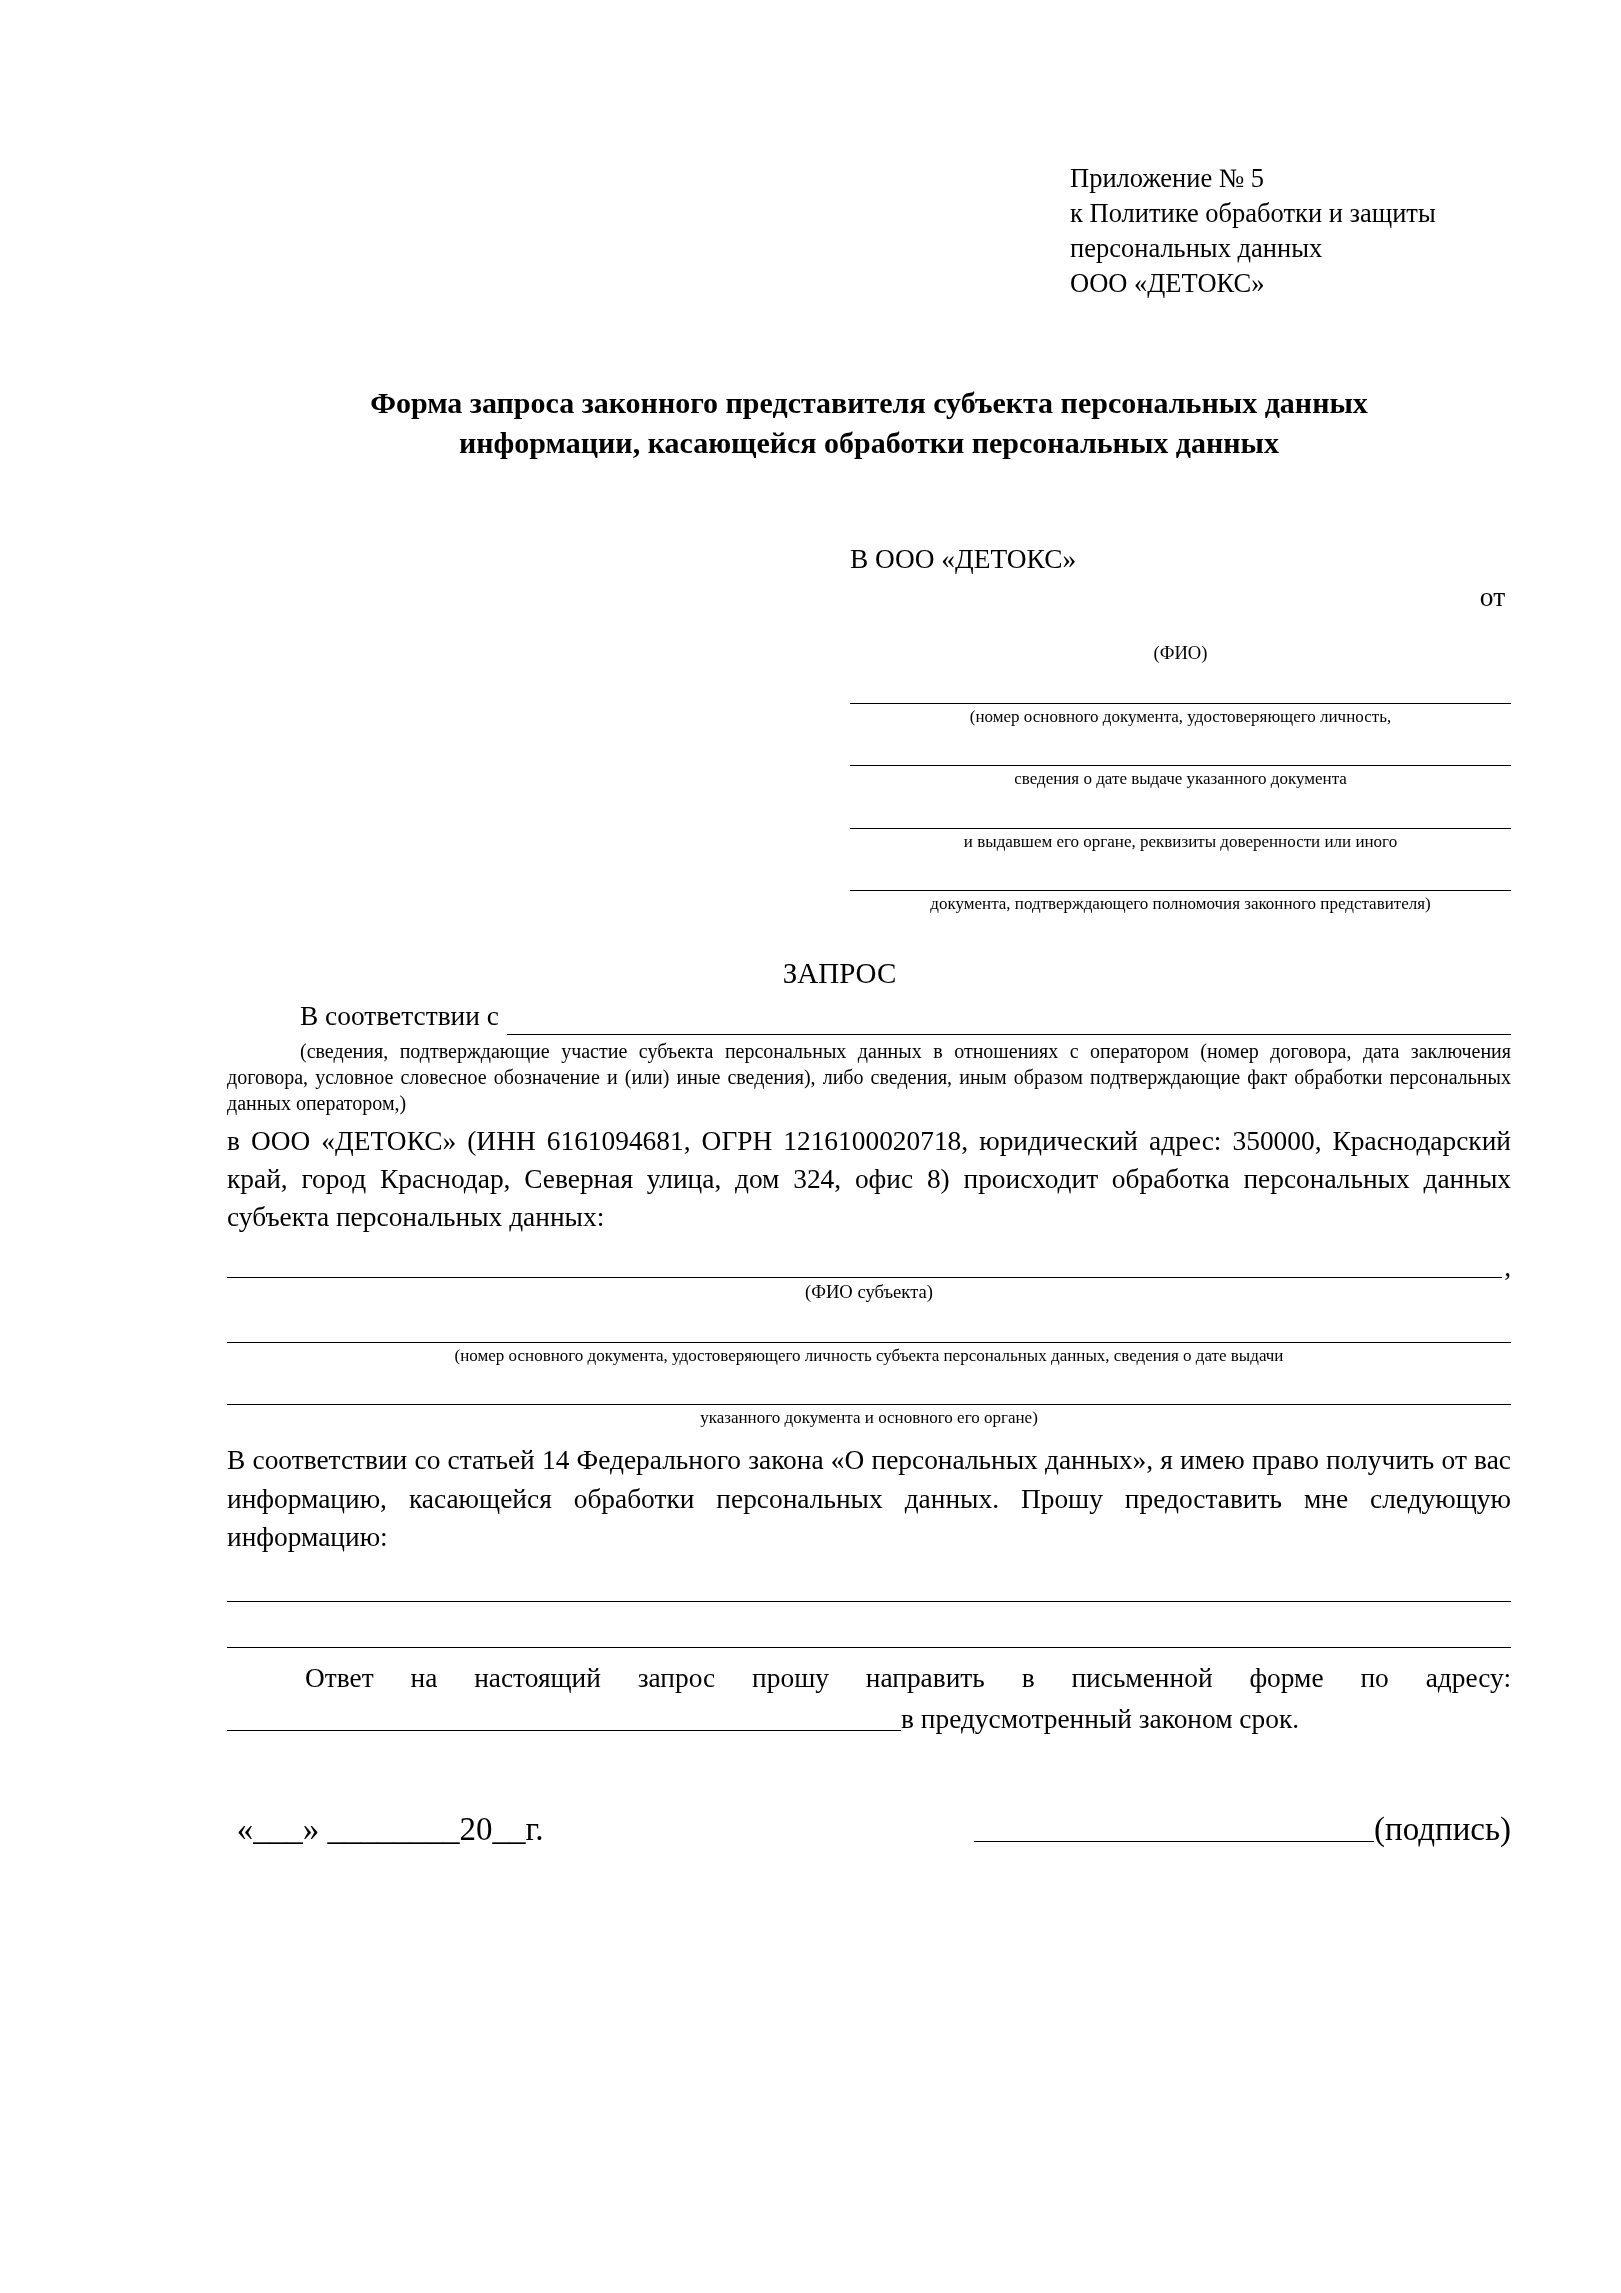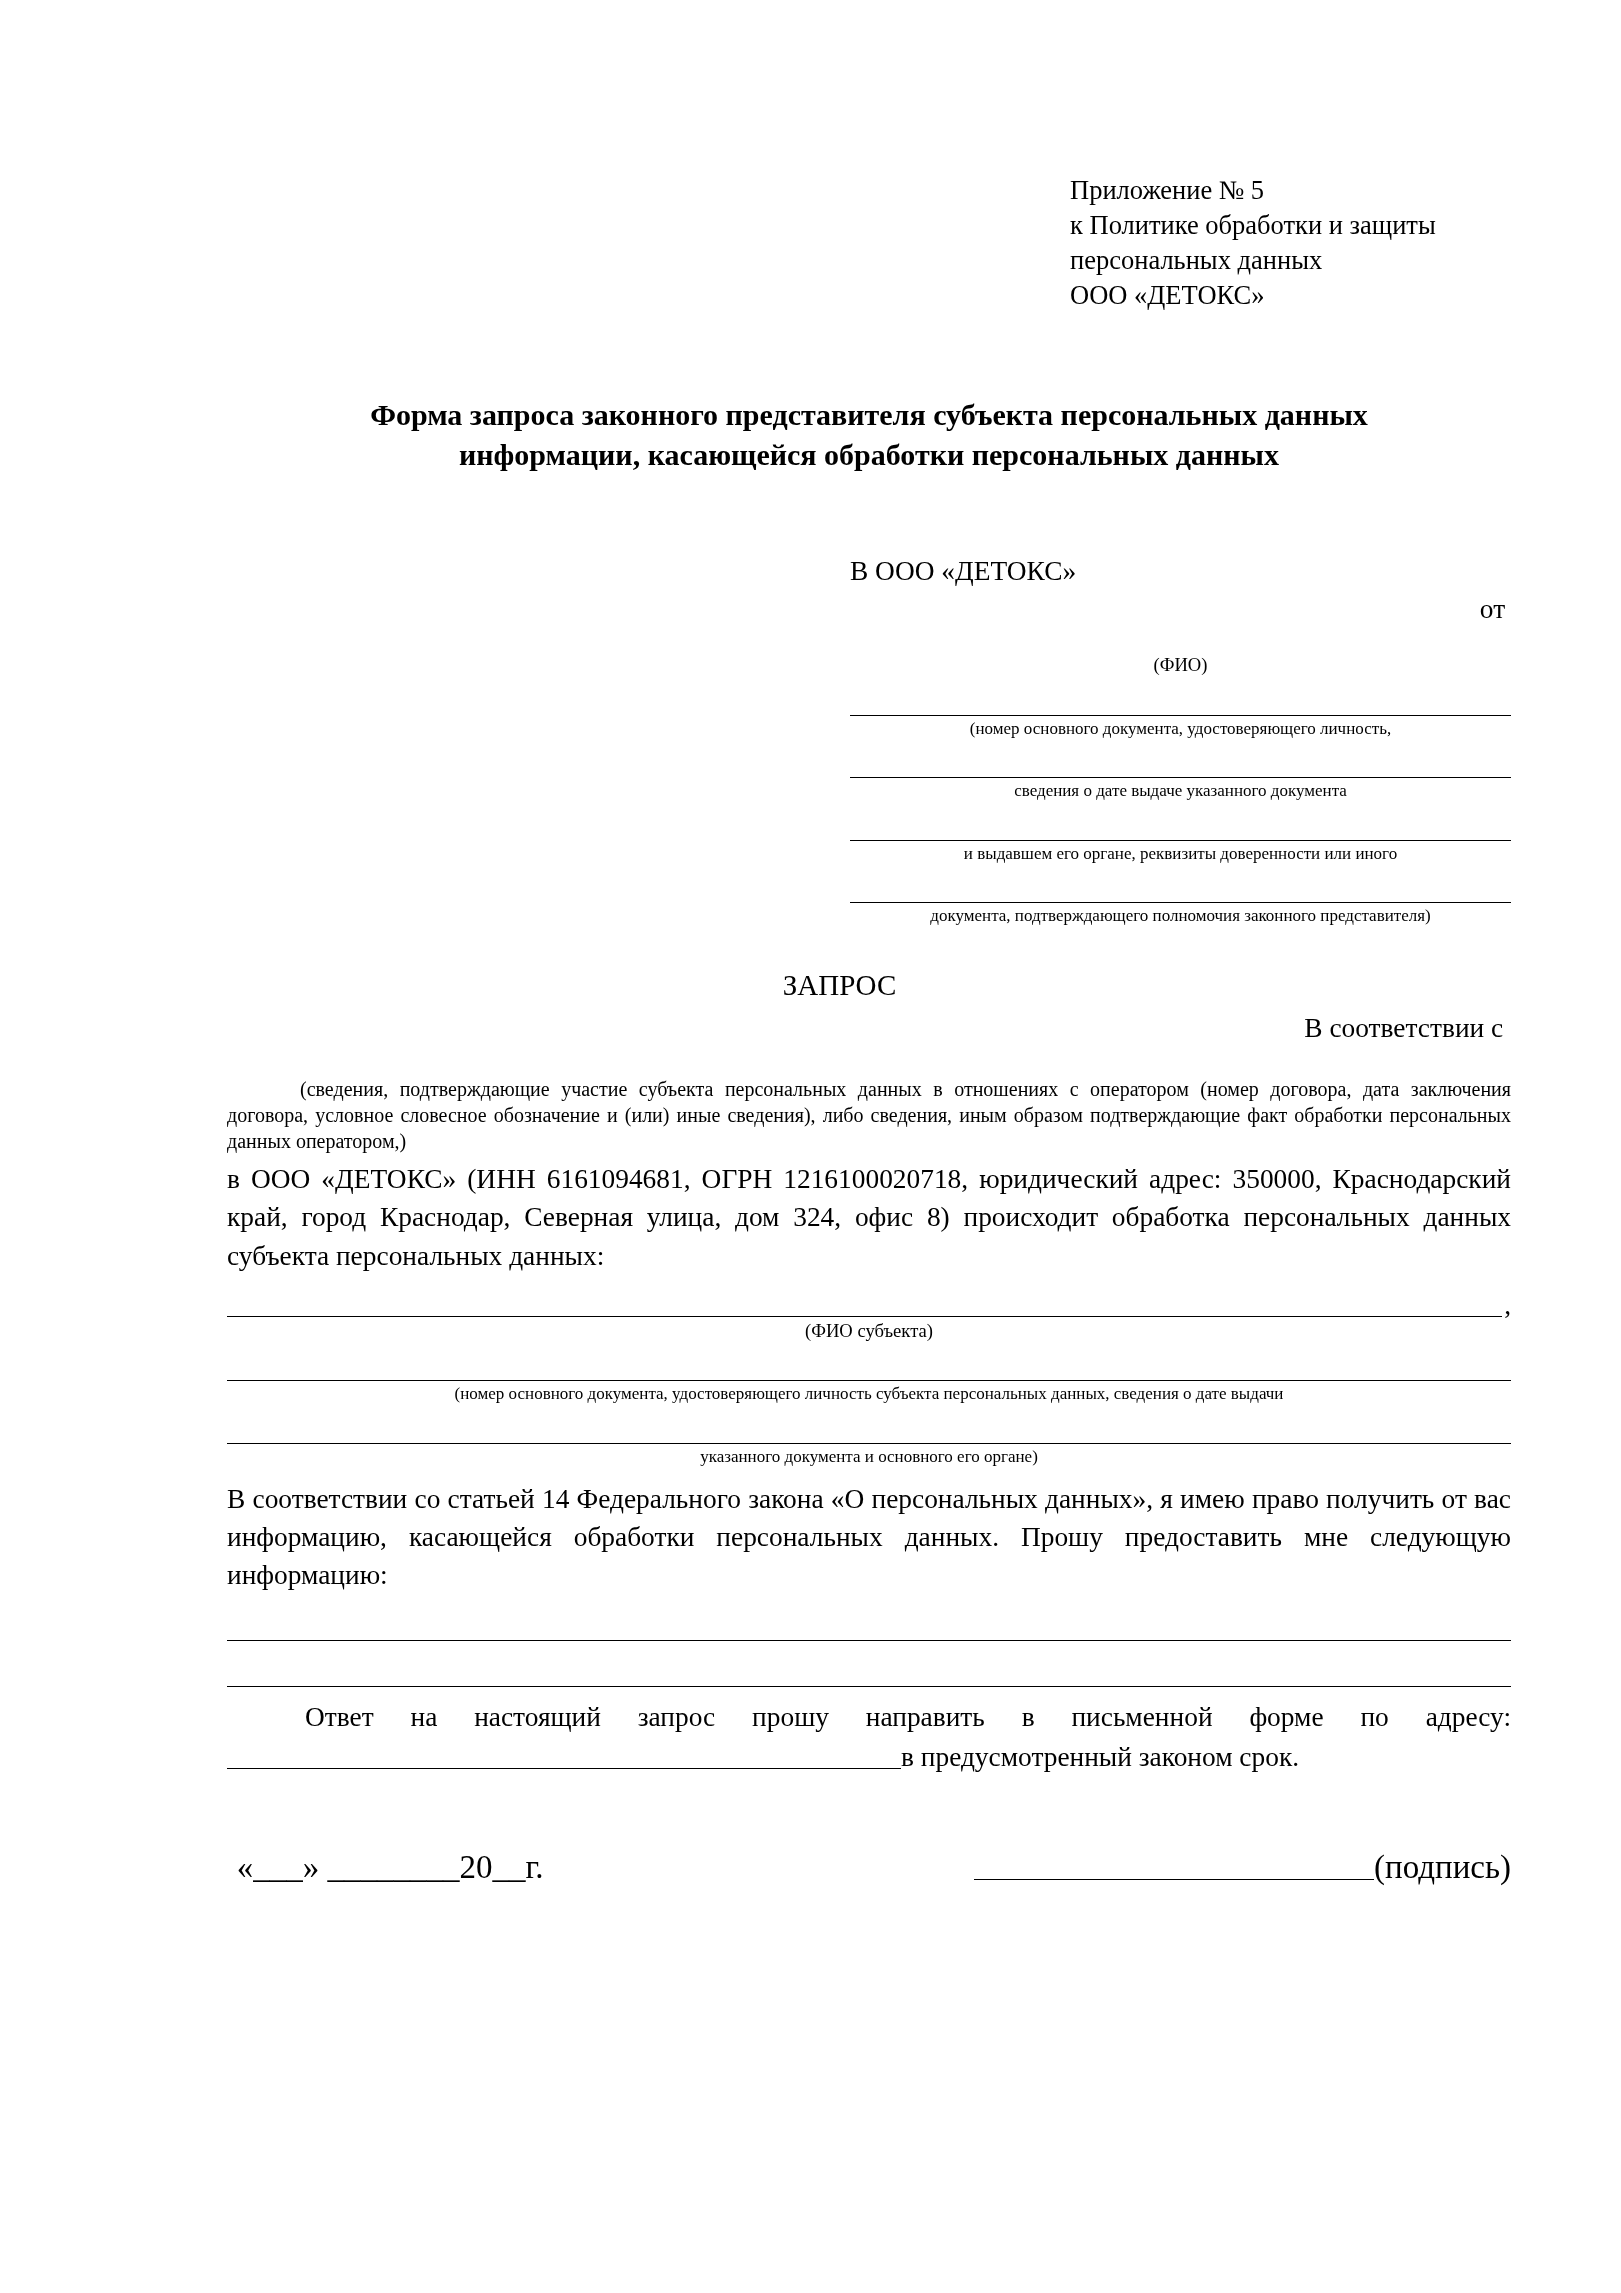--- a/index.html
+++ b/index.html
@@ -17,21 +17,21 @@
   .page {
     position: relative;
     width: 1621px;
     min-height: 2294px;
     padding: 0;
     box-sizing: border-box;
   }
   .content {
     position: absolute;
     left: 227px;
-    top: 16px;
+    top: 4px;
     width: 1284px;
   }
 
   
   .header-block {
     margin-top: 157px;
     margin-left: 843px;
     font-size: 26.5px;
     line-height: 1.32;
   }
@@ -104,21 +104,20 @@
 
   
   .body-block {
     font-size: 27.4px;
     line-height: 1.34;
   }
   .inline-rule-row {
     display: flex;
     align-items: flex-end;
     margin-top: 7.8px;
-    flex-direction: column;
   }
   .inline-rule-row .lead {
     padding-left: 73px;
     padding-right: 7.8px;
     white-space: nowrap;
   }
   .note {
     font-size: 20px;
     line-height: 1.3;
     text-align: justify;

